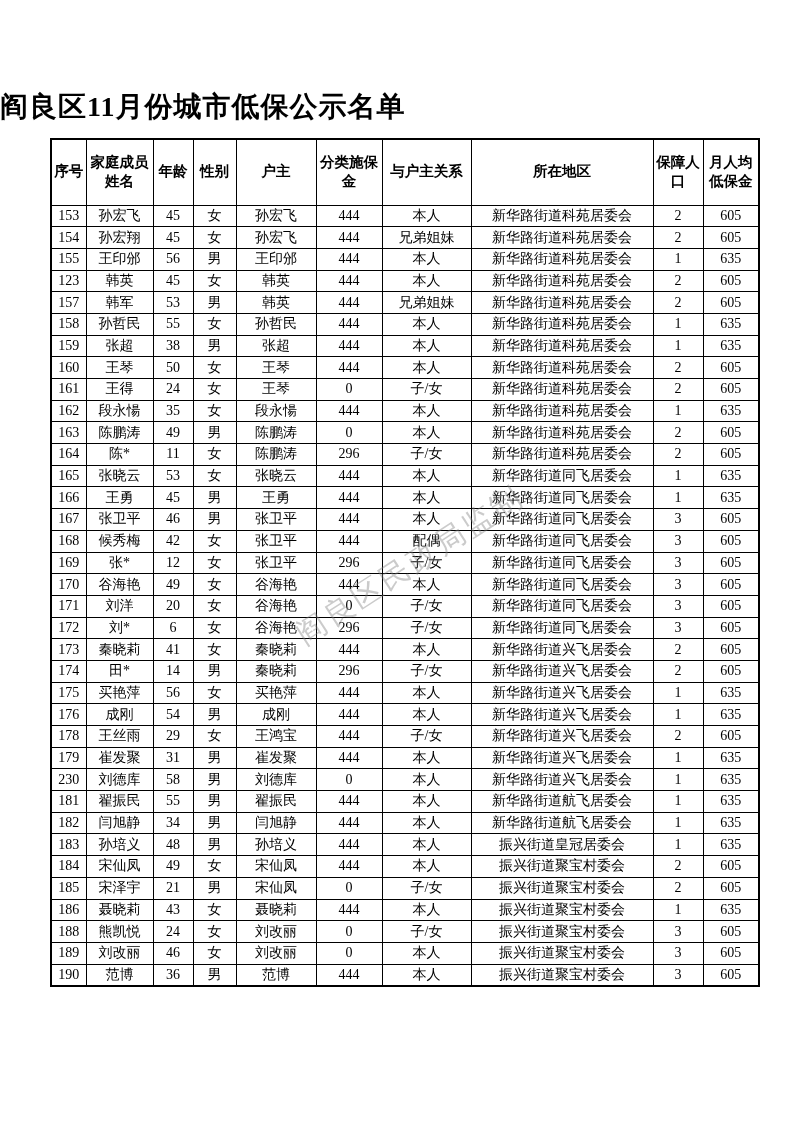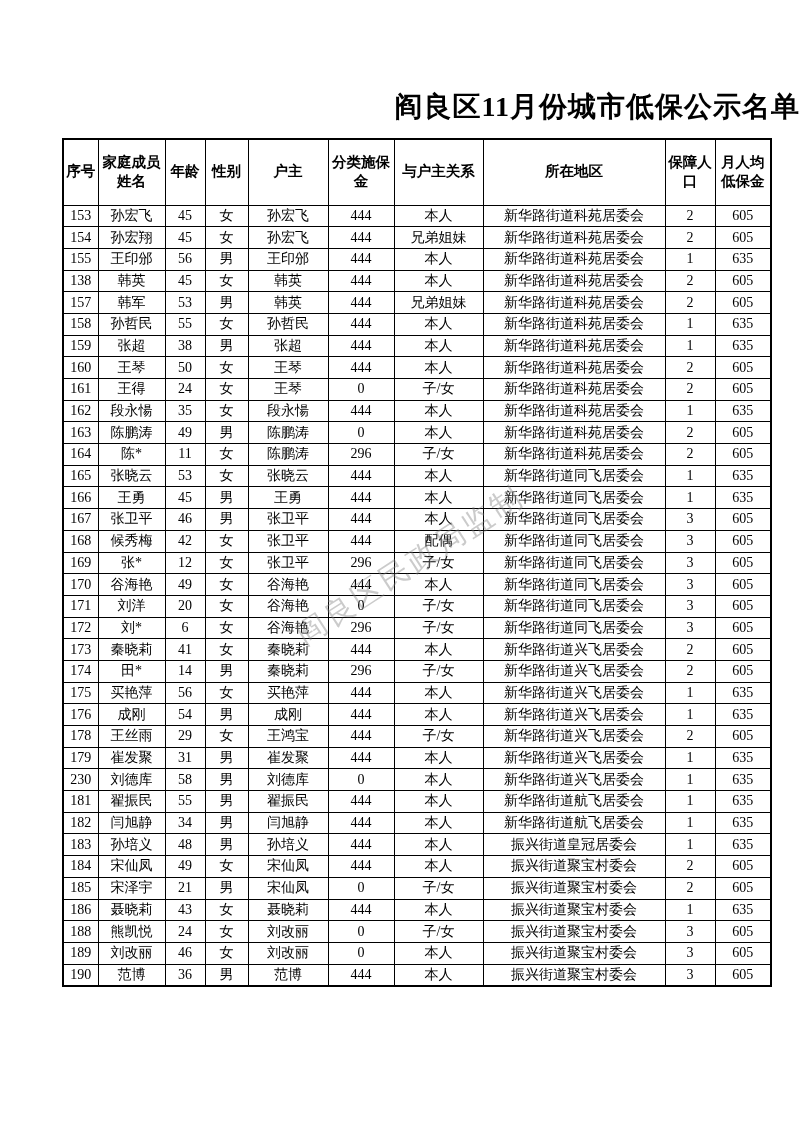--- a/index.html
+++ b/index.html
@@ -7,28 +7,28 @@
   body {
     width: 800px; height: 1132px;
     position: relative;
     font-family: "Liberation Serif", "DejaVu Serif", serif;
     color: #000;
     overflow: hidden;
   }
   .page-title {
     position: absolute;
     top: 88px; left: 0; right: 0;
-    text-align: right;
+    text-align: left;
     font-size: 28px;
     font-weight: bold;
     letter-spacing: 1px;
   }
   table.roster {
     position: absolute;
-    top: 138px; left: 62px;
+    top: 138px; left: 50px;
     width: 708px;
     border-collapse: collapse;
     table-layout: fixed;
     border: 2px solid #000;
   }
   table.roster th, table.roster td {
     border: 1px solid #000;
     text-align: center;
     vertical-align: middle;
     overflow: hidden;
@@ -125,21 +125,21 @@
         <td>56</td>
         <td>男</td>
         <td>王印邠</td>
         <td>444</td>
         <td>本人</td>
         <td>新华路街道科苑居委会</td>
         <td>1</td>
         <td>635</td>
       </tr>
       <tr>
-        <td>138</td>
+        <td>123</td>
         <td>韩英</td>
         <td>45</td>
         <td>女</td>
         <td>韩英</td>
         <td>444</td>
         <td>本人</td>
         <td>新华路街道科苑居委会</td>
         <td>2</td>
         <td>605</td>
       </tr>

